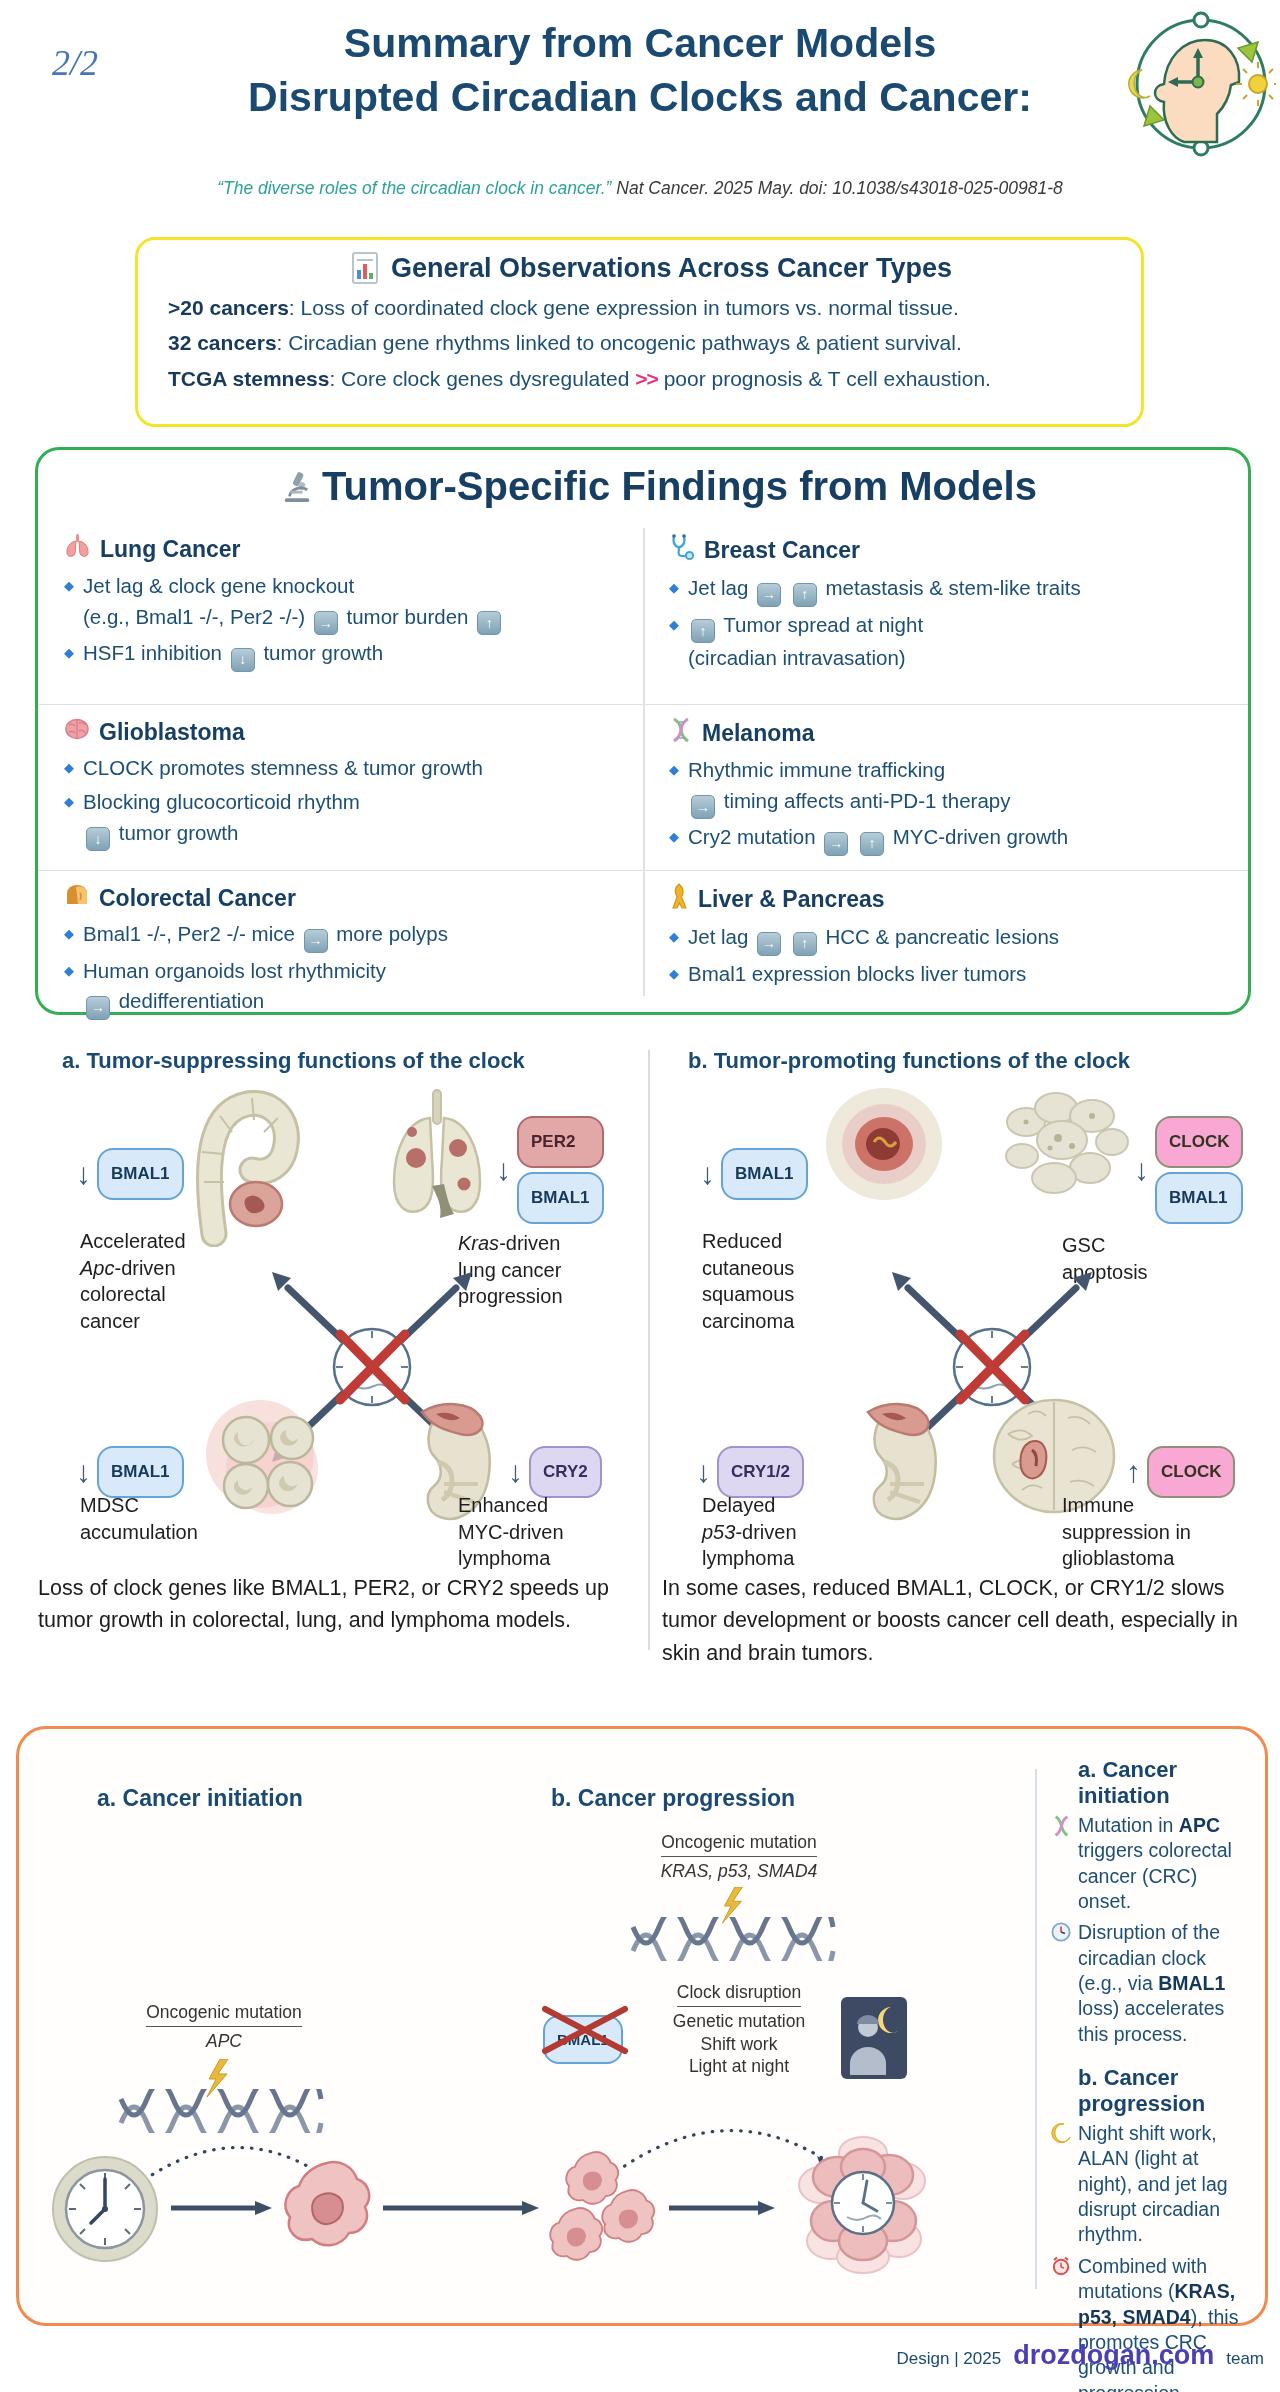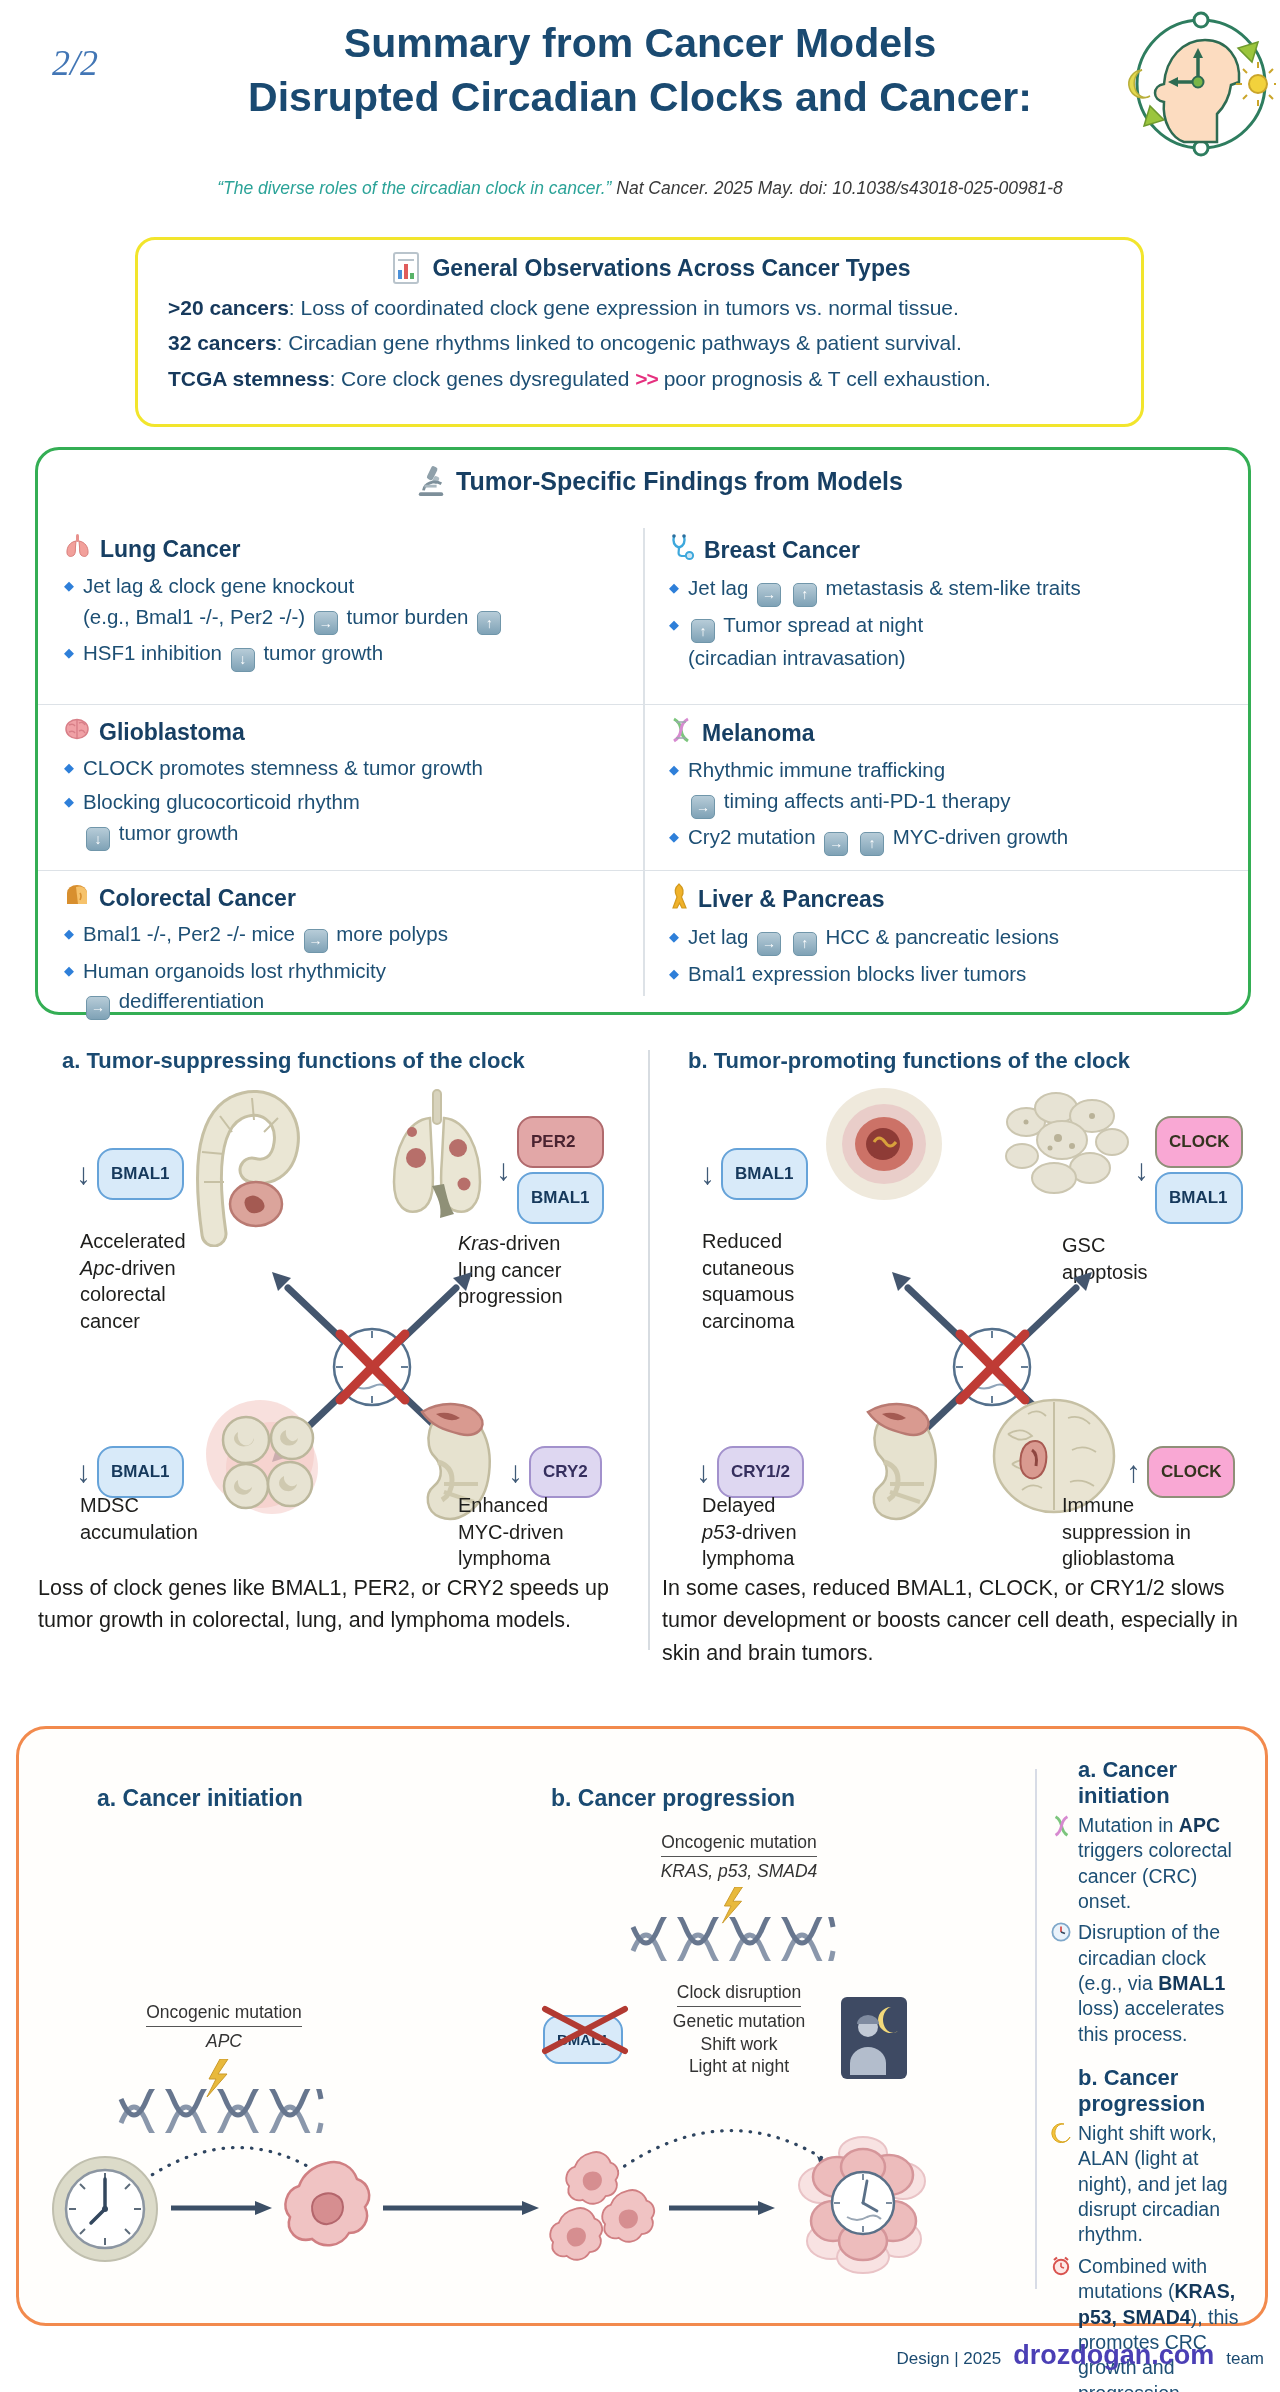--- a/index.html
+++ b/index.html
@@ -7,29 +7,29 @@
           font-family:"Liberation Sans",sans-serif;color:#1d4f74;overflow:hidden;}
   .abs{position:absolute;}
   
   .pagenum{font-family:"Liberation Serif",serif;font-style:italic;font-size:36px;color:#4276b5;}
   .title{width:960px;text-align:center;font-size:41px;font-weight:bold;color:#1a4a71;line-height:1.32;}
   .citation{width:1280px;text-align:center;font-size:17.5px;font-style:italic;color:#3a3a3a;}
   .citation .quote{color:#2ba398;}
   
   .ybox{left:135px;top:237px;width:1003px;height:184px;border:3.5px solid #f2e52c;border-radius:20px;background:#fff;}
   .ybox-title{display:flex;justify-content:center;align-items:center;gap:10px;margin-top:12px;
-              font-size:23px;font-weight:bold;color:#173f63;padding-left:24px;}
+              font-size:27px;font-weight:bold;color:#173f63;padding-left:24px;}
   .ylist{margin:10px 30px 0 30px;}
   .gline{font-size:21px;color:#1d4f74;margin-bottom:7px;line-height:1.35;}
   .gline b{color:#16395c;}
   .chev{color:#e5317f;font-weight:bold;letter-spacing:-1px;}
   
   .gbox{left:35px;top:447px;width:1210px;height:562px;border:3.5px solid #34ae54;border-radius:24px;background:#fff;}
   .gbox-title{display:flex;justify-content:center;align-items:center;gap:10px;margin-top:14px;
-              font-size:25px;font-weight:bold;color:#173f63;padding-left:33px;}
+              font-size:40px;font-weight:bold;color:#173f63;padding-left:33px;}
   .tgrid{position:absolute;left:0;top:72px;right:0;bottom:0;}
   .trow{display:flex;}
   .tcell{width:50%;box-sizing:border-box;padding:12px 20px 6px 26px;}
   .trow2 .tcell,.trow3 .tcell{border-top:1.5px solid #dde2e7;}
   .thead{display:flex;align-items:center;gap:9px;font-size:23px;font-weight:bold;color:#173f63;margin-bottom:6px;}
   .tb{display:flex;gap:9px;margin-bottom:3px;}
   .diamond{color:#2e7fd9;font-size:13px;line-height:1;margin-top:8px;}
   .tl{font-size:20.5px;line-height:1.5;color:#1d4f74;}
   .vdiv{position:absolute;width:1.5px;background:#dde2e7;}
   .atile{display:inline-flex;justify-content:center;align-items:center;width:22px;height:22px;border-radius:5px;

